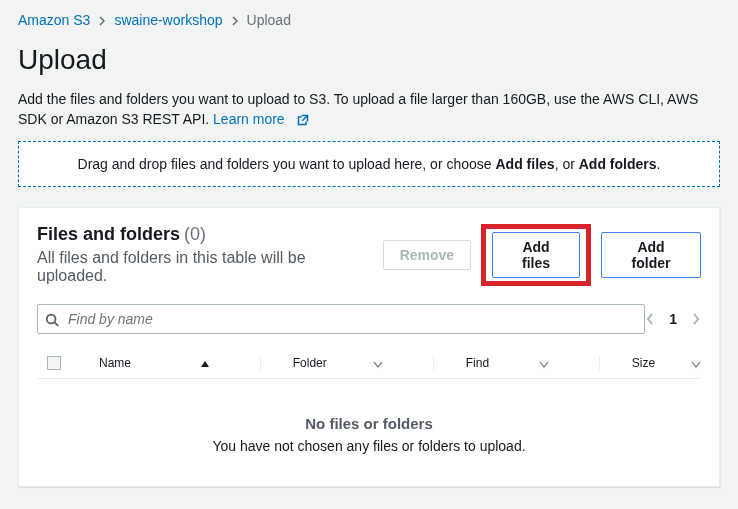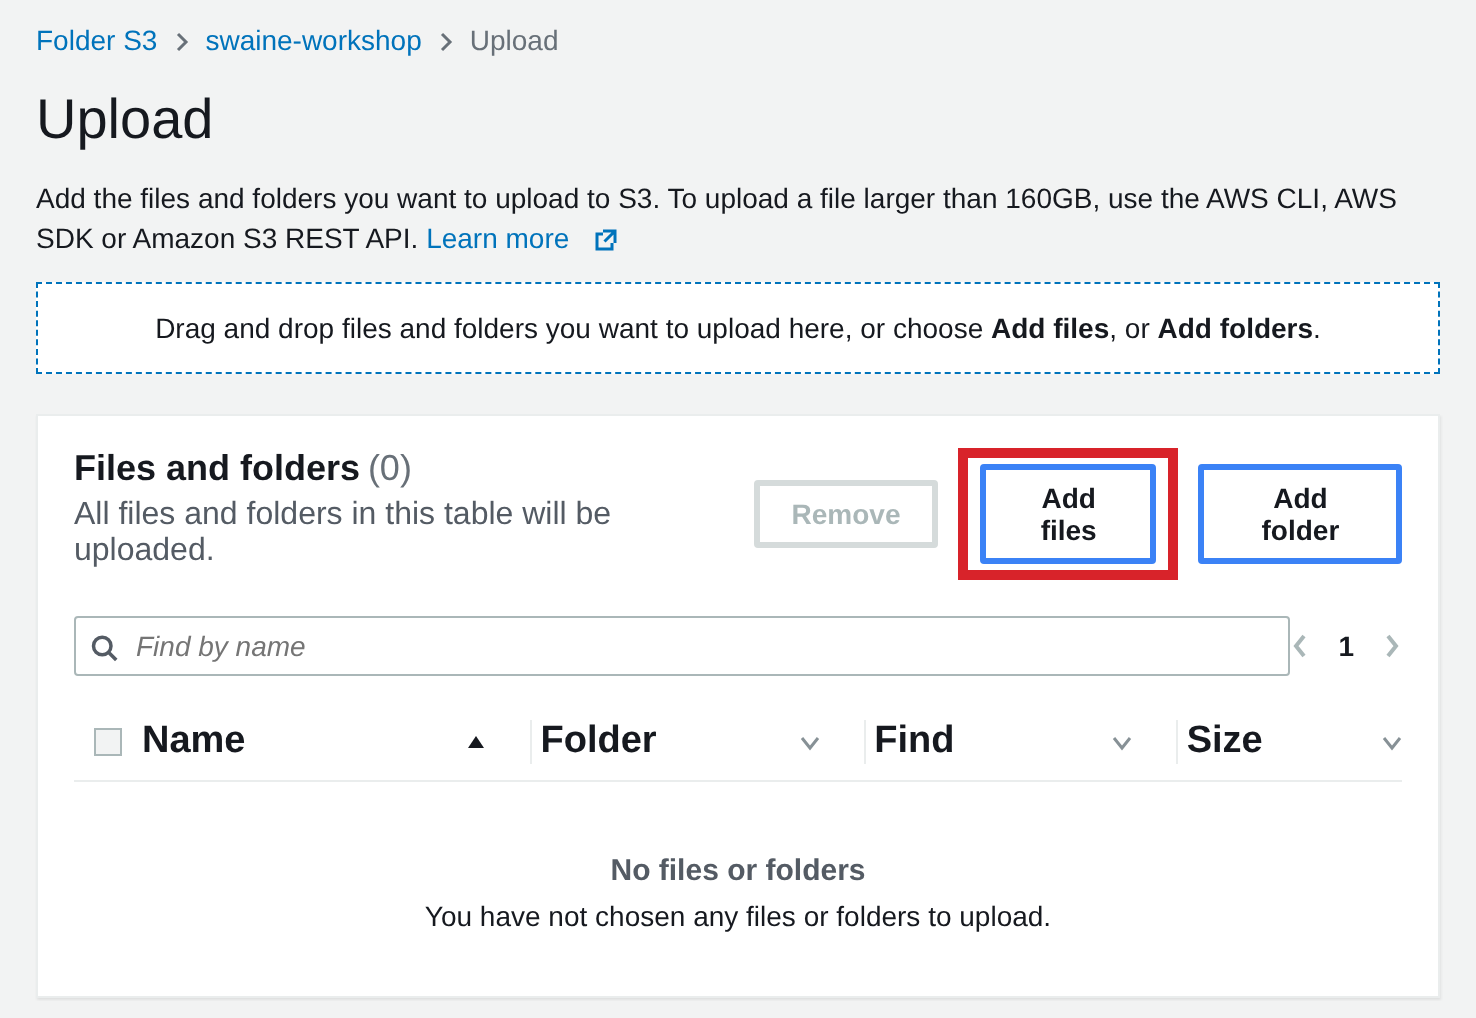--- a/index.html
+++ b/index.html
@@ -44,21 +44,21 @@
       box-shadow: 0 1px 1px rgba(0,0,0,.04), 1px 1px 1px rgba(0,0,0,.04);
     }
     .panel-header { display: flex; align-items: flex-start; justify-content: space-between; margin-bottom: 4px; gap: 12px; }
     .panel-title-wrap { }
     .panel-title { font-size: 18px; font-weight: 700; }
     .panel-count { color: #687078; font-weight: 400; }
     .panel-desc { color: #545b64; font-size: 16px; margin-top: 4px; }
 
     .btn-row { display: flex; align-items: center; gap: 10px; }
     .btn {
-      border: 3px solid #3b82f6;
+      border: 1px solid #3b82f6;
       background: #fff;
       color: #16191f;
       font-weight: 700;
       font-size: 14px;
       padding: 6px 16px;
       cursor: pointer;
       border-radius: 2px;
     }
     .btn:disabled, .btn.disabled {
       color: #aab7b8; border-color: #d5dbdb; cursor: default;
@@ -89,21 +89,21 @@
       position: absolute; left: 8px; top: 50%; transform: translateY(-50%);
       color: #545b64;
     }
     .pager { display: flex; align-items: center; gap: 14px; color: #687078; }
     .pager .num { color: #16191f; font-weight: 700; }
     .pager .chev { cursor: pointer; display:inline-flex; }
     .pager .chev.disabled { color: #aab7b8; cursor: default; }
 
     
     .table { margin-top: 14px; }
-    .thead { display: flex; align-items: center; padding: 8px 0; border-bottom: 1px solid #eaeded; font-weight: 700; font-size: 19px; }
+    .thead { display: flex; align-items: center; padding: 8px 0; border-bottom: 1px solid #eaeded; font-weight: 400; font-size: 12px; gap: 28px; }
     .col-check { width: 34px; display:flex; justify-content:center; }
     .col-name { flex: 1.6; display:flex; align-items:center; justify-content:space-between; padding-right:18px; }
     .col-folder { flex: 1.3; display:flex; align-items:center; justify-content:space-between; padding-right:18px; }
     .col-type { flex: 1.2; display:flex; align-items:center; justify-content:space-between; padding-right:18px; }
     .col-size { flex: 1.0; display:flex; align-items:center; justify-content:space-between; }
     .sort-chev { color: #687078; font-size: 10px; }
     .divider { width: 1px; background: #eaeded; align-self: stretch; margin: 0 4px; }
 
     
     .empty { text-align: center; padding: 36px 0 10px 0; }
@@ -117,21 +117,21 @@
       background: #f2f3f3;
       display: inline-block;
     }
 
     svg { display: inline-block; vertical-align: middle; }
   </style>
 </head>
 <body>
 
 <nav class="breadcrumb">
-  <a href="#">Folder S3</a>
+  <a href="#">Amazon S3</a>
   <span class="sep">
     <svg width="8" height="10" viewBox="0 0 8 10">
         <path d="M2 1 L6 5 L2 9" fill="none" stroke="#687078" stroke-width="1.5"></path>
       </svg>
   </span>
   <a href="#">swaine-workshop</a>
   <span class="sep">
     <svg width="8" height="10" viewBox="0 0 8 10">
         <path d="M2 1 L6 5 L2 9" fill="none" stroke="#687078" stroke-width="1.5"></path>
       </svg>

